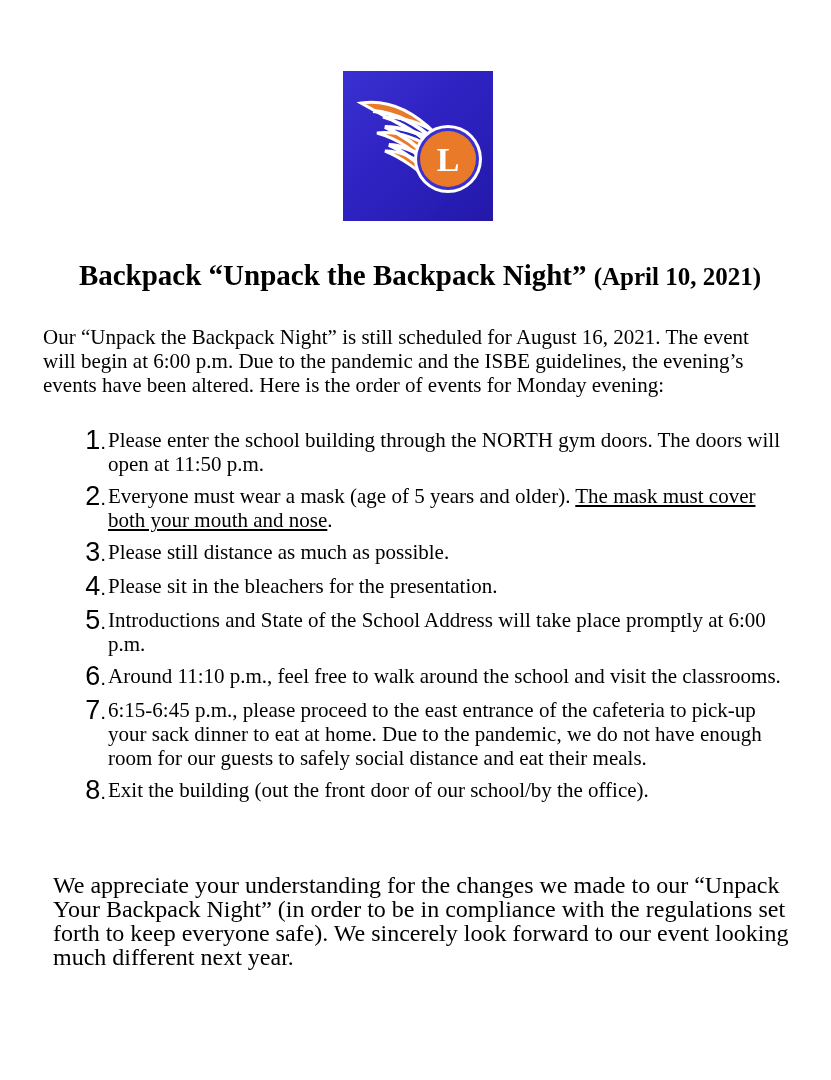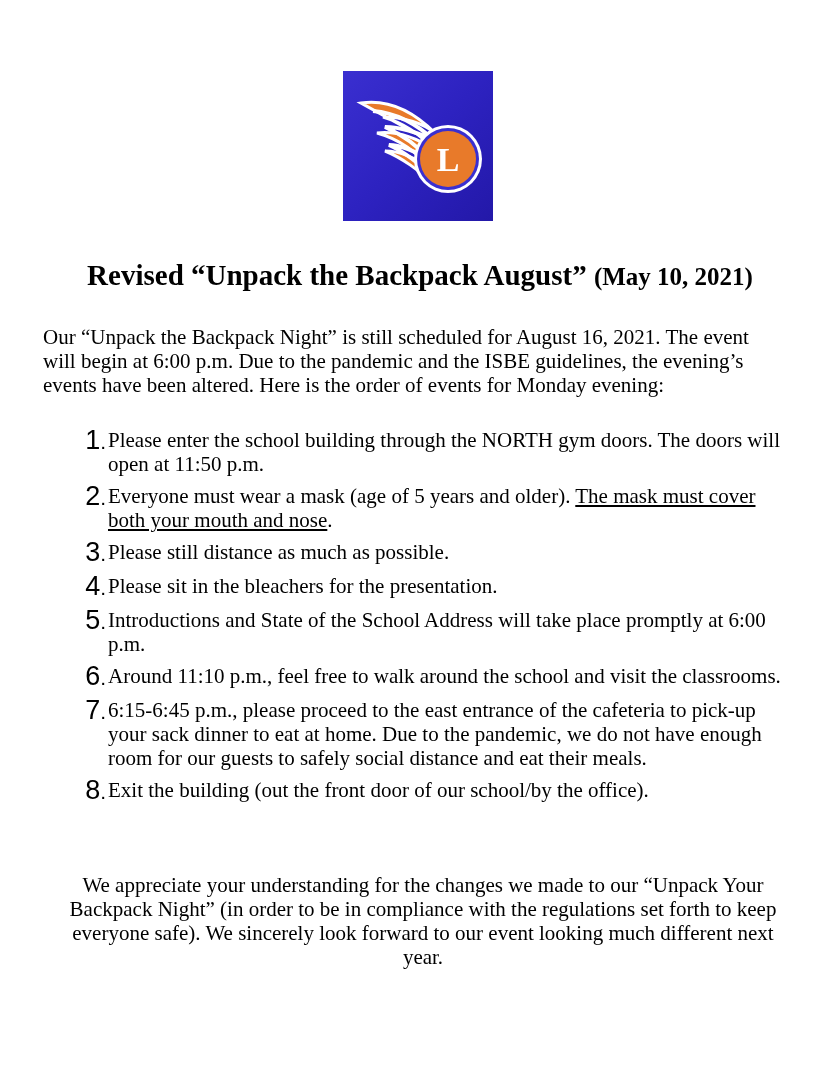--- a/index.html
+++ b/index.html
@@ -31,42 +31,42 @@
     .step .num {
       width: 55px; flex: 0 0 55px; text-align: right; padding-right: 2px;
       font-size: 27px; line-height: 24px; box-sizing: border-box;
       font-family: "Liberation Sans", sans-serif;
     }
     .step .num-dot { font-size: 21px; }
     .step .text { flex: 1; }
     .u { text-decoration: underline; }
     .closing {
       position: absolute; left: 53px; top: 873px; width: 740px;
-      font-size: 21px; line-height: 24px; text-align: center;
+      font-size: 24px; line-height: 24px;
     }
   </style>
 </head>
 <body>
 
 <div class="logo">
   <svg viewBox="0 0 150 150">
 
     <path d="M18 32 C45 28 70 40 92 62 C80 52 60 46 40 46 C60 52 78 64 90 78 C72 66 52 60 34 62 C56 68 76 82 86 98 C74 88 58 80 42 80 C62 88 78 102 90 112 L112 84 Z" fill="#e87a2a" stroke="#ffffff" stroke-width="3"></path>
     <path d="M30 40 C55 42 75 54 92 70 C72 60 55 56 42 56 C60 64 76 76 88 90 C72 80 56 74 46 74 C64 82 80 96 92 108" fill="none" stroke="#ffffff" stroke-width="4"></path>
 
     <circle cx="105" cy="88" r="34" fill="#ffffff"></circle>
     <circle cx="105" cy="88" r="31" fill="#3a2fd0"></circle>
     <circle cx="105" cy="88" r="28" fill="#e87a2a"></circle>
     <text x="105" y="100" text-anchor="middle" font-family="Liberation Serif, serif" font-weight="bold" font-size="34" fill="#ffffff">L</text>
   </svg>
 </div>
 
 <div class="title">
-  <span>Revised “Unpack the Backpack August”</span>
-  <span class="date">(May 10, 2021)</span>
+  <span>Backpack “Unpack the Backpack Night”</span>
+  <span class="date">(April 10, 2021)</span>
 </div>
 
 <div class="intro">Our “Unpack the Backpack Night” is still scheduled for August 16, 2021.  The event will begin at 6:00 p.m.  Due to the pandemic and the ISBE guidelines, the evening’s events have been altered.  Here is the order of events for Monday evening:</div>
 
 <ol class="steps" id="steps">
     <li class="step">
       <span class="num"><span>1</span><span class="num-dot">.</span></span>
       <span class="text"><span>Please enter the school building through the NORTH gym doors.  The doors will open at 11:50 p.m.</span><span class="u"></span><span></span></span>
     </li>
     <li class="step">

